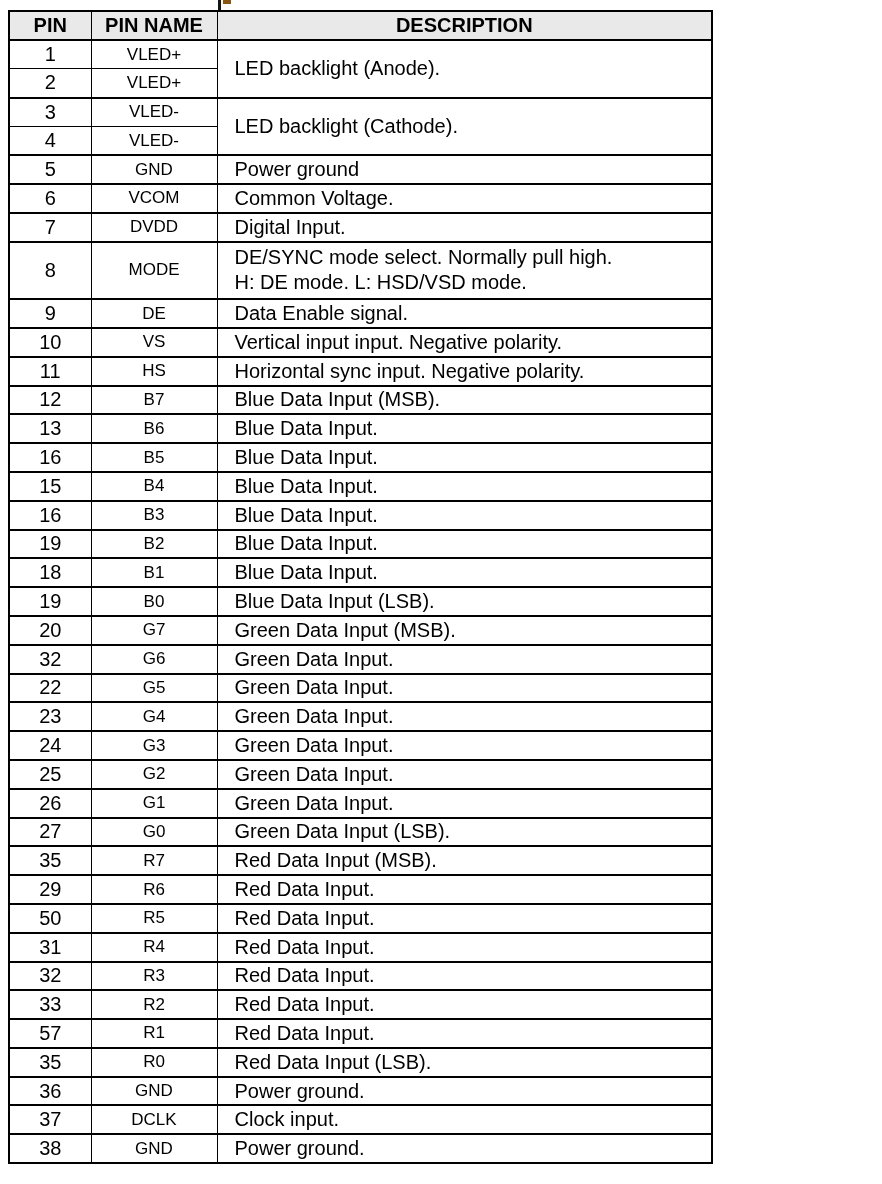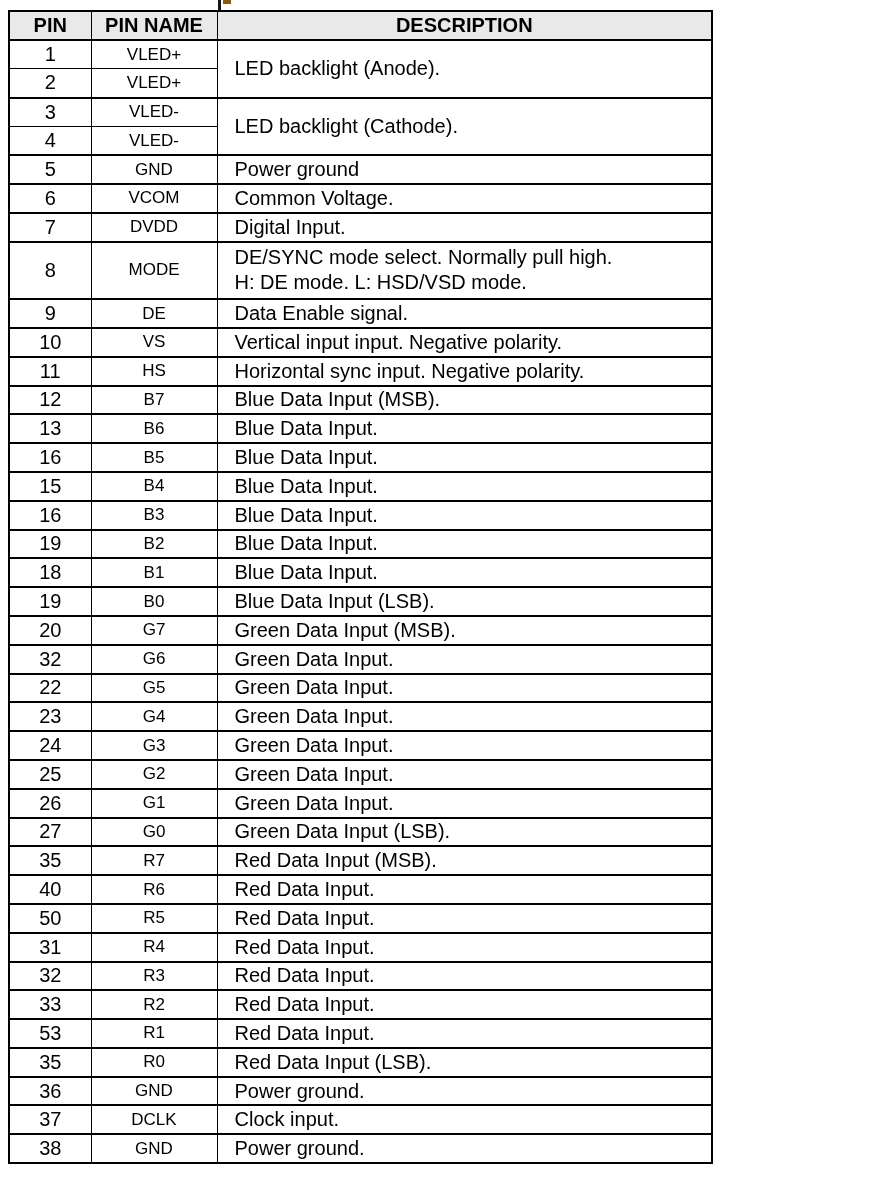--- a/index.html
+++ b/index.html
@@ -229,21 +229,21 @@
           <td class="pin">27</td>
           <td class="name">G0</td>
           <td class="desc">Green Data Input (LSB).</td>
         </tr>
         <tr>
           <td class="pin">35</td>
           <td class="name">R7</td>
           <td class="desc">Red Data Input (MSB).</td>
         </tr>
         <tr>
-          <td class="pin">40</td>
+          <td class="pin">29</td>
           <td class="name">R6</td>
           <td class="desc">Red Data Input.</td>
         </tr>
         <tr>
           <td class="pin">50</td>
           <td class="name">R5</td>
           <td class="desc">Red Data Input.</td>
         </tr>
         <tr>
           <td class="pin">31</td>
@@ -254,21 +254,21 @@
           <td class="pin">32</td>
           <td class="name">R3</td>
           <td class="desc">Red Data Input.</td>
         </tr>
         <tr>
           <td class="pin">33</td>
           <td class="name">R2</td>
           <td class="desc">Red Data Input.</td>
         </tr>
         <tr>
-          <td class="pin">53</td>
+          <td class="pin">57</td>
           <td class="name">R1</td>
           <td class="desc">Red Data Input.</td>
         </tr>
         <tr>
           <td class="pin">35</td>
           <td class="name">R0</td>
           <td class="desc">Red Data Input (LSB).</td>
         </tr>
         <tr>
           <td class="pin">36</td>

